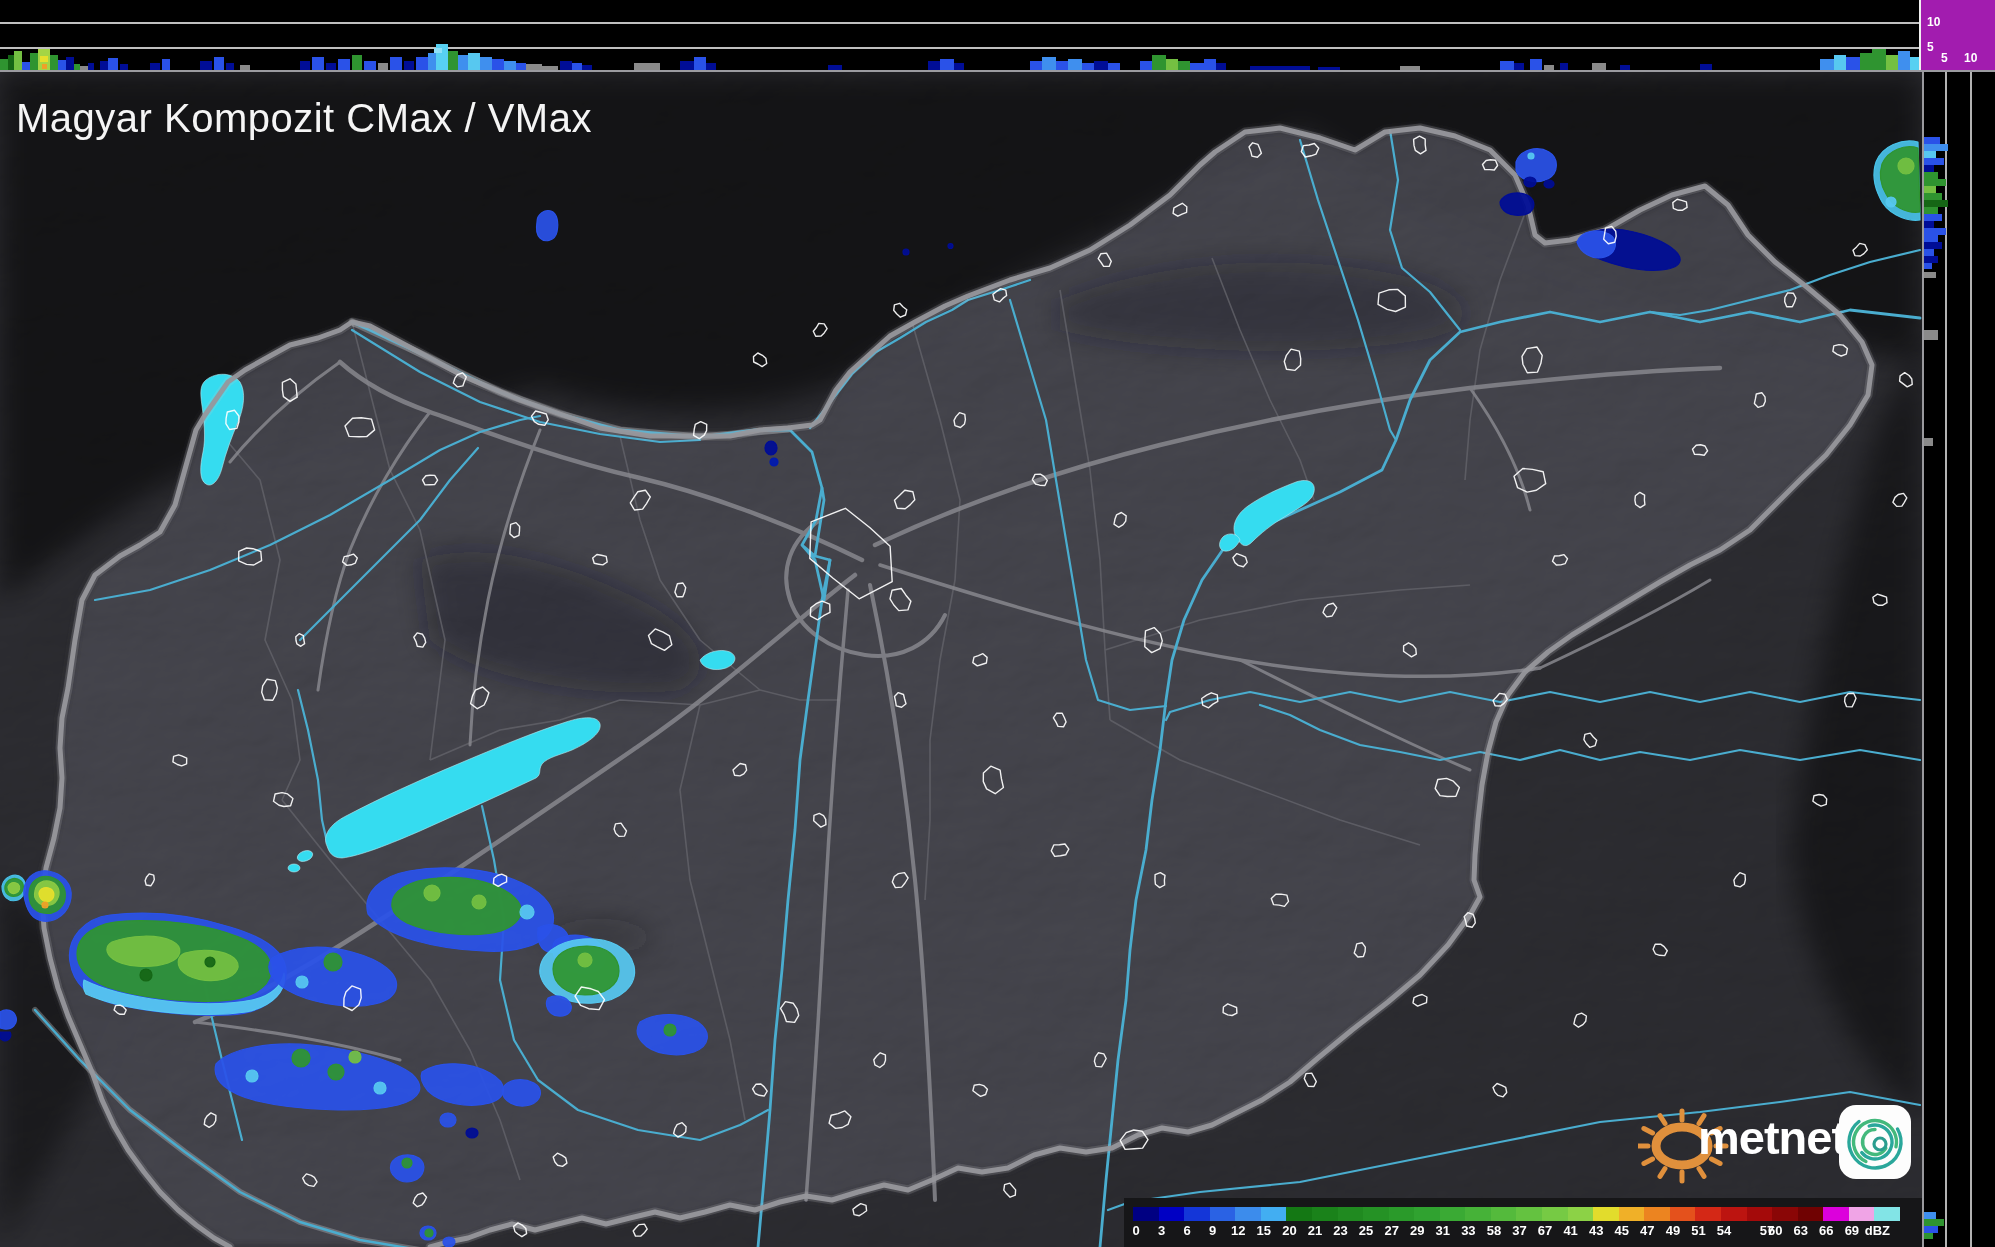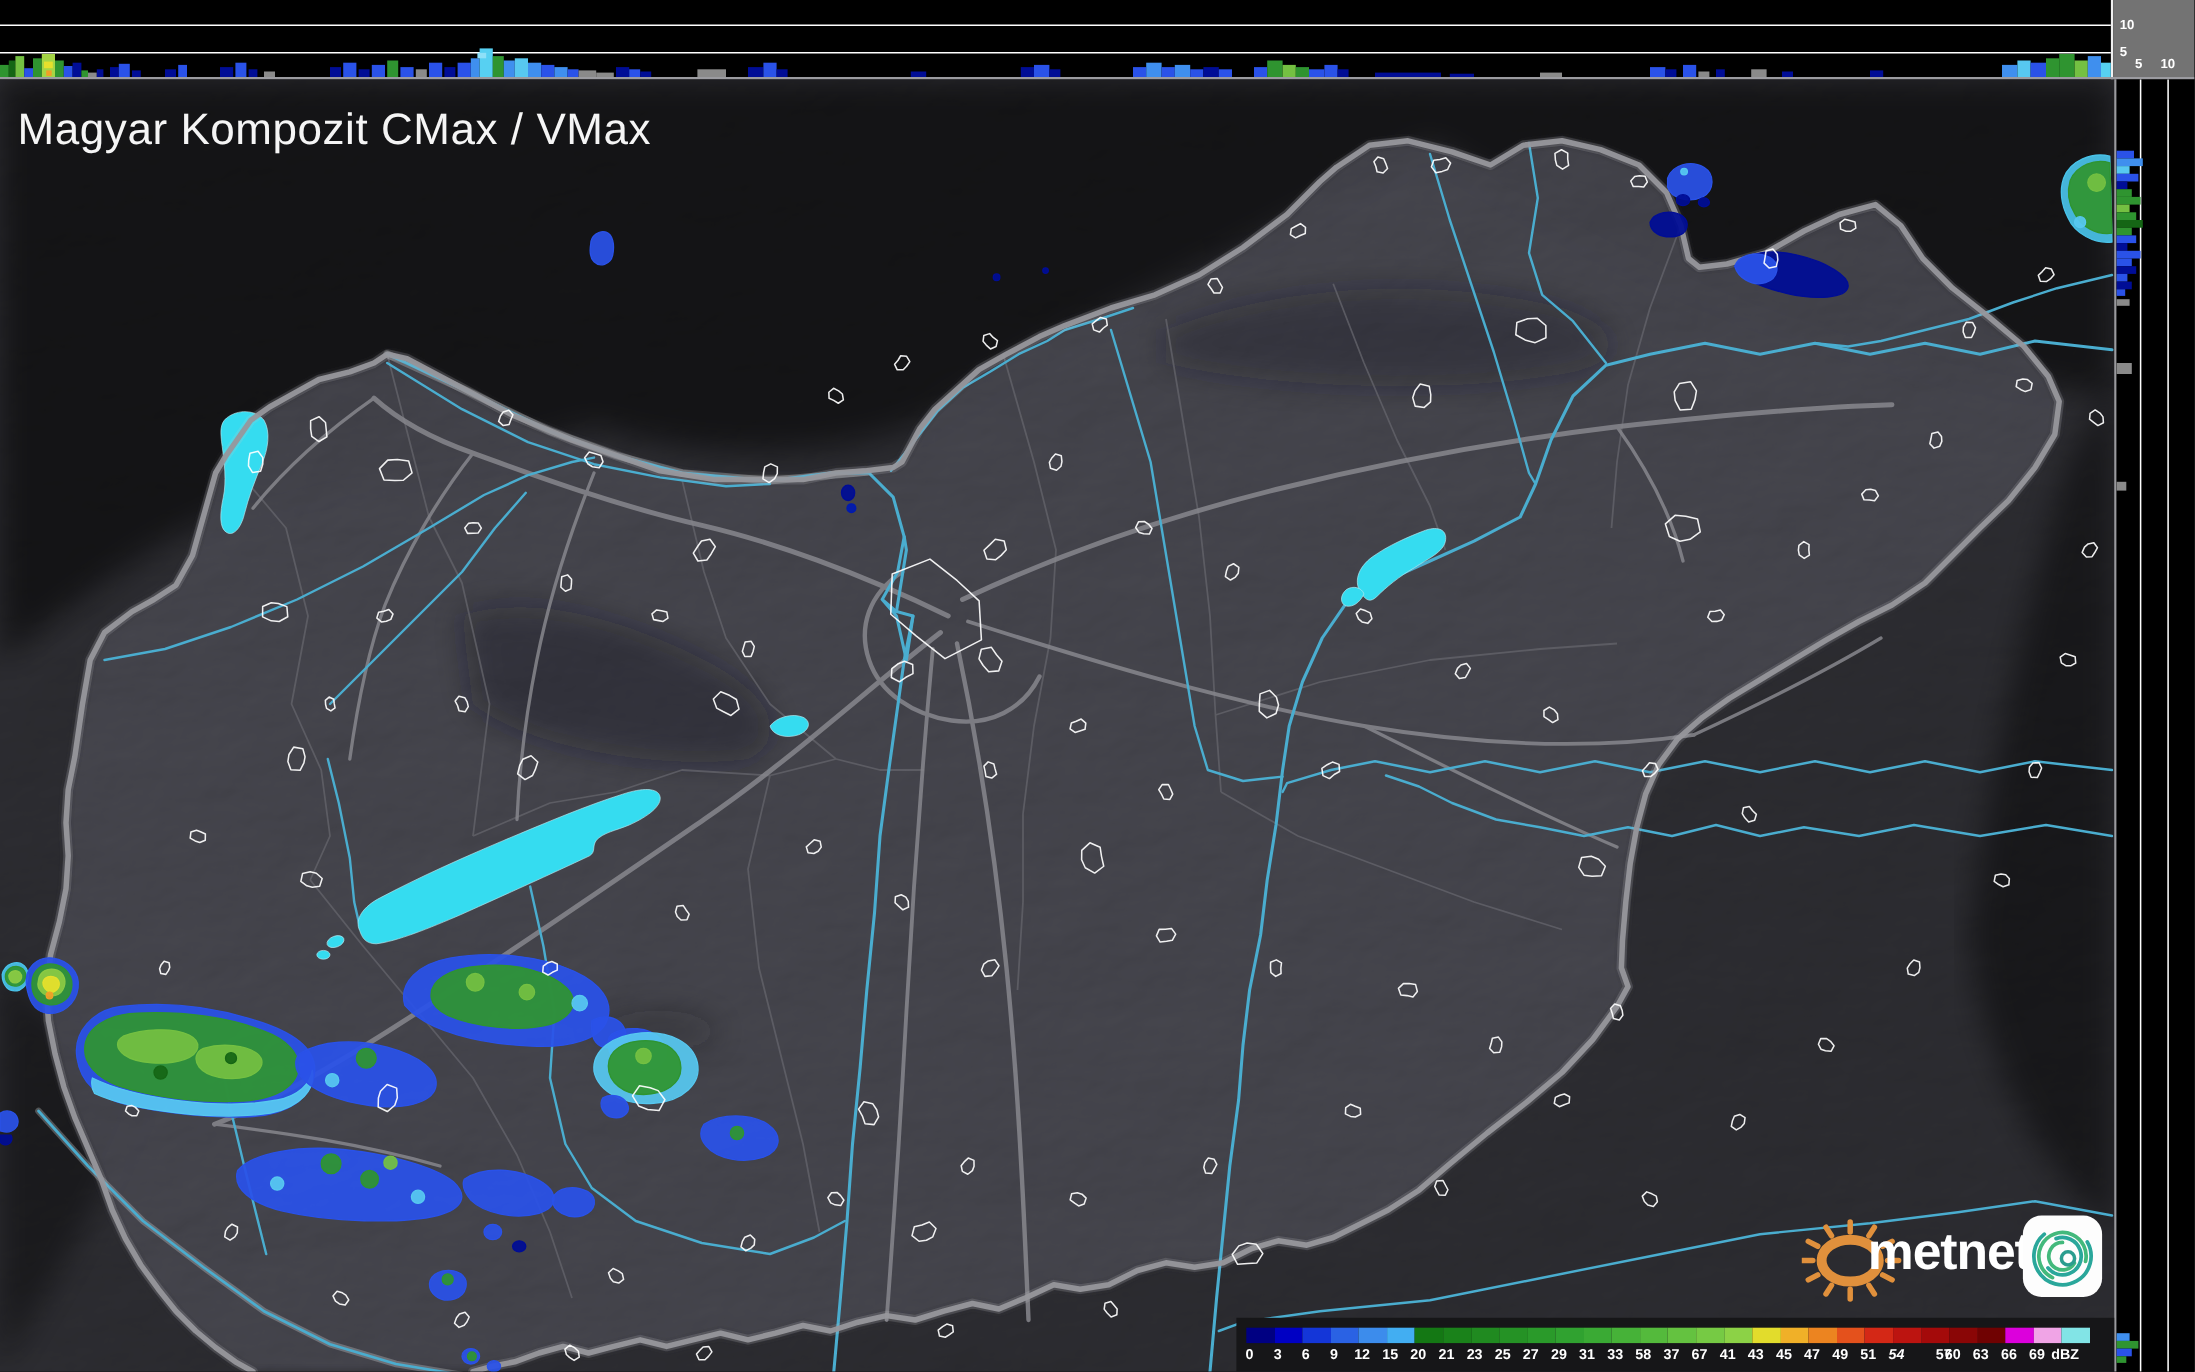--- a/index.html
+++ b/index.html
@@ -1,21 +1,21 @@
 <!DOCTYPE html>
 <html><head>
 <meta charset="utf-8">
 <style>
   html,body{margin:0;padding:0;background:#000;}
   body{width:1995px;height:1247px;overflow:hidden;font-family:"Liberation Sans",sans-serif;position:relative;}
   .abs{position:absolute;box-sizing:border-box;}
   #stage{position:absolute;left:0;top:0;width:1995px;height:1247px;background:#000;}
   
   #top-strip{left:0;top:0;width:1921px;height:72px;background:#000;border-right:2px solid #f0f0f0;}
-  #corner-panel{left:1921px;top:0;width:74px;height:72px;background:#737373;color:#fff;}
+  #corner-panel{left:1921px;top:0;width:74px;height:72px;background:#a21caf;color:#fff;}
   #right-strip{left:1922px;top:72px;width:73px;height:1175px;background:#000;border-left:2px solid #9a9a9e;}
   #ground-line{left:0;top:70px;width:1995px;height:2px;background:#9b9ba0;z-index:4;}
   .axis-label{position:absolute;color:#fff;font-size:12px;font-weight:bold;line-height:12px;}
   
   #map-wrap{left:0;top:72px;width:1922px;height:1175px;background:#2e2e33;overflow:hidden;}
   
   #title-block{left:16px;top:96px;z-index:6;color:#f5f5f5;}
   #main-title{font-size:40px;font-weight:400;letter-spacing:0.5px;white-space:nowrap;}
   #timestamp{font-size:25px;font-weight:400;margin-top:9px;}
   
@@ -516,21 +516,21 @@
         <span class="seglab" style="left: 335.367px;">33</span>
         <span class="seglab" style="left: 360.933px;">58</span>
         <span class="seglab" style="left: 386.5px;">37</span>
         <span class="seglab" style="left: 412.067px;">67</span>
         <span class="seglab" style="left: 437.633px;">41</span>
         <span class="seglab" style="left: 463.2px;">43</span>
         <span class="seglab" style="left: 488.767px;">45</span>
         <span class="seglab" style="left: 514.333px;">47</span>
         <span class="seglab" style="left: 539.9px;">49</span>
         <span class="seglab" style="left: 565.467px;">51</span>
-        <span class="seglab" style="left: 591.033px; font-style: italic;">54</span>
+        <span class="seglab" style="left: 591.033px;">54</span>
         <span class="seglab" style="left: 621px; margin-left: 13px;">57</span>
         <span class="seglab" style="left: 642.167px;">60</span>
         <span class="seglab" style="left: 667.733px;">63</span>
         <span class="seglab" style="left: 693.3px;">66</span>
         <span class="seglab" style="left: 718.867px;">69</span>
         <span class="seglab" style="left: 744.433px;">dBZ</span>
       </div>
   </div>
 
   <div id="logo" class="abs">

